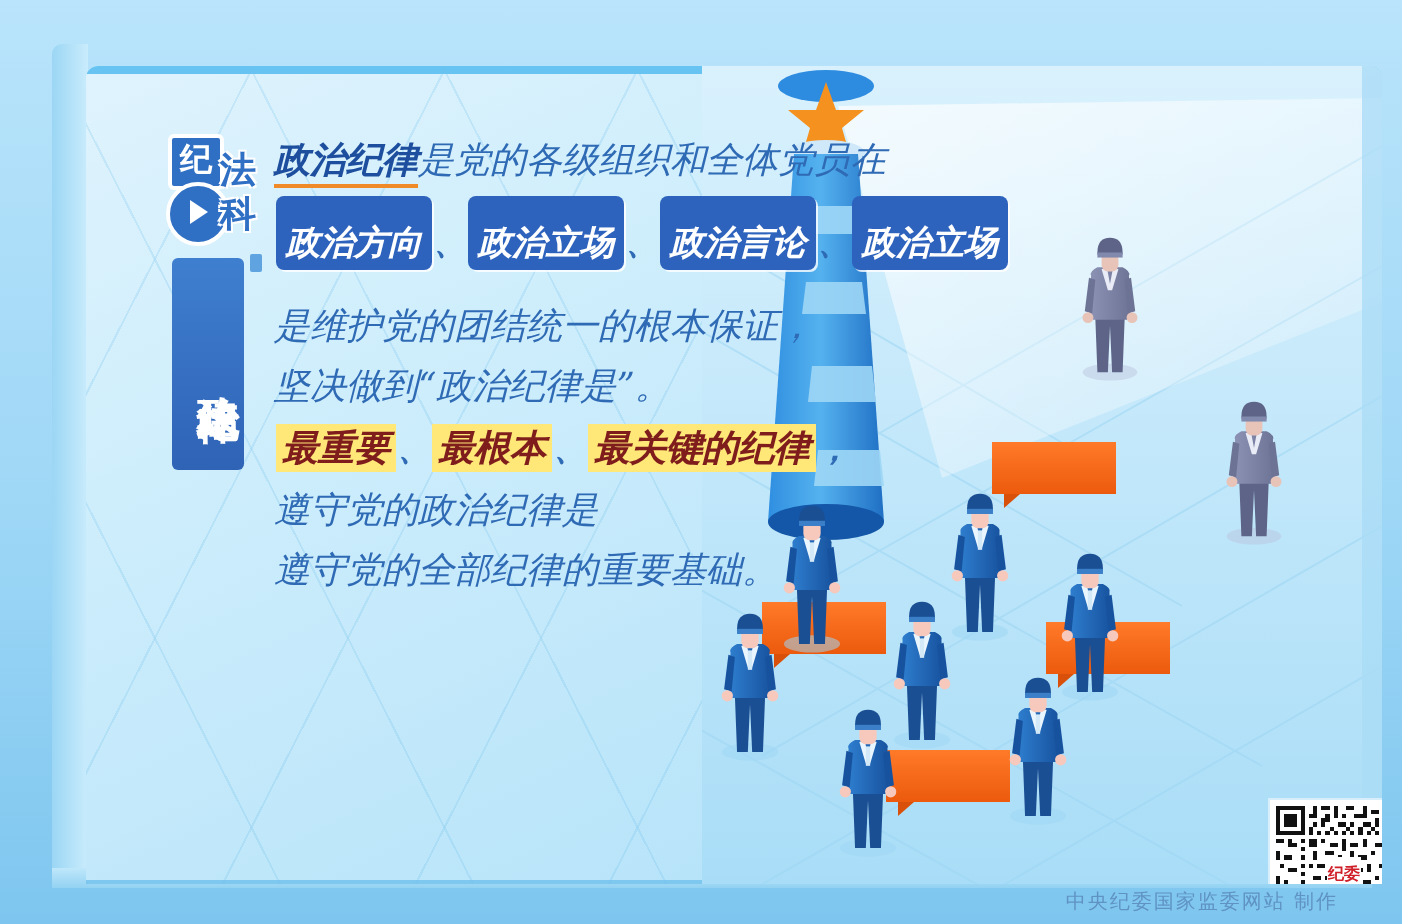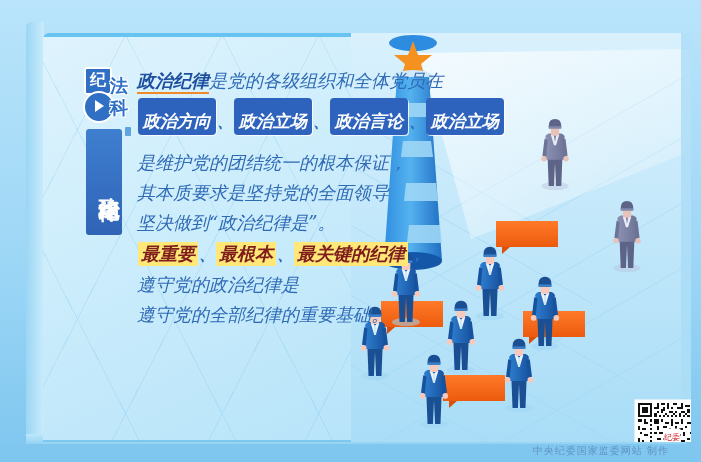--- a/index.html
+++ b/index.html
@@ -130,21 +130,21 @@
     background:#fff;padding:3px;box-sizing:border-box;
     box-shadow:0 0 0 1px #d9eefb;
   }
   #qr{width:100%;height:100%;display:block;}
   #qr-logo{
     position:absolute;left:50%;top:50%;transform:translate(-50%,-50%);
     width:17px;height:17px;background:#fff;
     display:flex;align-items:center;justify-content:center;
   }
   #qr-logo span{
-    color:#d0202a;font-size:8px;font-weight:normal;line-height:8px;
+    color:#d0202a;font-size:8px;font-weight:bold;line-height:8px;
     font-family:"DejaVu Sans","Liberation Sans",sans-serif;
   }
   #footer{
     position:absolute;right:32px;bottom:4px;
     color:#5f93c4;font-size:10px;letter-spacing:1px;
     font-family:"DejaVu Sans","Liberation Sans",sans-serif;
   }
 </style>
 </head>
 <body>
@@ -311,21 +311,20 @@
       <div class="line">
         <span class="bold-u">政治纪律</span><span>是党的各级组织和全体党员在</span>
       </div>
 
       <div class="row-chips">
         <span class="chip">政治方向</span><span class="sep">、</span><span class="chip">政治立场</span><span class="sep">、</span><span class="chip">政治言论</span><span class="sep">、</span><span class="chip">政治立场</span>
       </div>
 
 
       <div class="line gap">是维护党的团结统一的根本保证，</div>
-      <div class="line">其本质要求是坚持党的全面领导</div>
       <div class="line">坚决做到“政治纪律是”。</div>
 
 
       <div class="row-chips">
         <span class="hl">最重要</span><span class="sep">、</span><span class="hl">最根本</span><span class="sep">、</span><span class="hl">最关键的纪律</span><span class="sep">，</span>
       </div>
 
       <div class="line">遵守党的政治纪律是</div>
       <div class="line">遵守党的全部纪律的重要基础。</div>
     </div>

